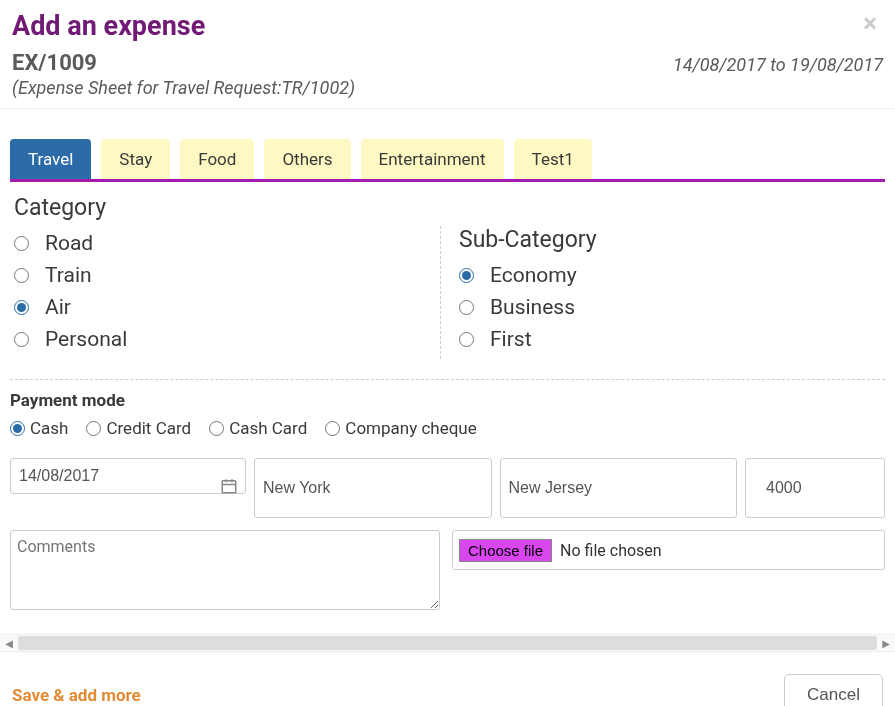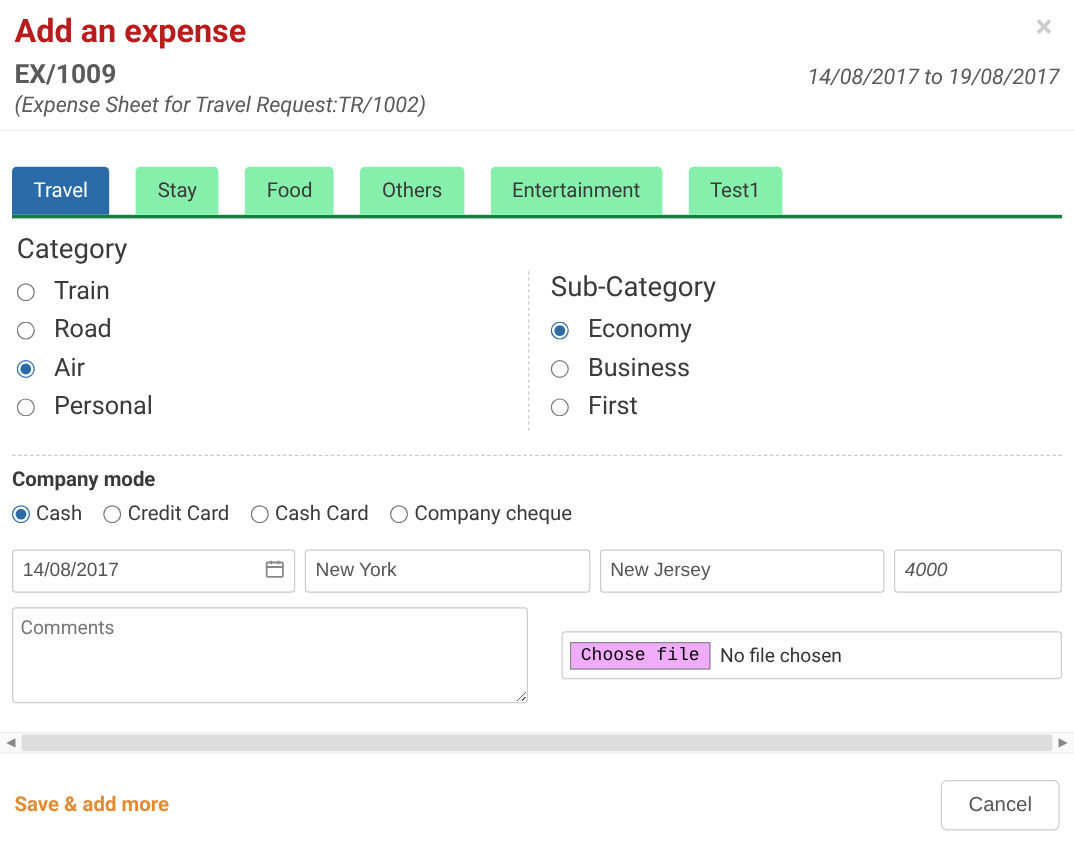--- a/index.html
+++ b/index.html
@@ -9,21 +9,21 @@
       width: 895px;
       height: 706px;
       position: relative;
       color: #333;
     }
     .header {
       padding: 10px 12px 8px 12px;
       position: relative;
     }
     .title {
-      color: #b91c1c;
+      color: #701a75;
       font-size: 27px;
       font-weight: bold;
     }
     .close-btn {
       position: absolute;
       top: 10px;
       right: 18px;
       font-size: 26px;
       color: #ccc;
       cursor: pointer;
@@ -57,26 +57,26 @@
     }
     .divider-top {
       border-bottom: 1px solid #eee;
       margin-bottom: 30px;
     }
     .content {
       padding: 0 10px;
     }
     .tabs {
       display: flex;
-      gap: 22px;
-      border-bottom: 3px solid #15803d;
+      gap: 10px;
+      border-bottom: 3px solid #a21caf;
     }
     .tab {
       padding: 10px 18px;
-      background: #86efac;
+      background: #fef9c3;
       color: #3a3a3a;
       font-size: 17px;
       cursor: pointer;
       border-radius: 4px 4px 0 0;
     }
     .tab.active {
       background: #2a6ba8;
       color: #fff;
     }
     .two-col {
@@ -175,31 +175,29 @@
     .text-field {
       flex: 1;
       padding: 8px;
       border: 1px solid #ccc;
       border-radius: 3px;
       font-size: 16px;
       color: #555;
     }
     .amount-field {
       width: 140px;
-      padding: 8px;
+      padding: 20px;
       border: 1px solid #ccc;
       border-radius: 3px;
       font-size: 16px;
       color: #555;
-      font-style: italic;
     }
     .bottom-row {
       display: flex;
-      gap: 28px;
-      align-items: center;
+      gap: 12px;
     }
     .comments-field {
       width: 430px;
       height: 80px;
       padding: 6px;
       border: 1px solid #ccc;
       border-radius: 3px;
       font-size: 16px;
       color: #999;
       font-family: inherit;
@@ -209,26 +207,25 @@
       flex: 1;
       border: 1px solid #ccc;
       border-radius: 3px;
       padding: 6px;
       height: 40px;
       display: flex;
       align-items: center;
       gap: 8px;
     }
     .choose-file-btn {
-      background: #f0abfc;
+      background: #d946ef;
       border: 1px solid #888;
       padding: 2px 8px;
       font-size: 15px;
       cursor: pointer;
-      font-family: Liberation Mono, monospace;
     }
     .no-file {
       font-size: 16px;
       color: #333;
     }
     .scrollbar-wrap {
       margin-top: 24px;
       height: 18px;
       background: #f9f9f9;
       display: flex;
@@ -309,25 +306,25 @@
     <div class="tab">Others</div>
     <div class="tab">Entertainment</div>
     <div class="tab">Test1</div>
   </div>
 
   <div class="two-col">
     <div class="col">
       <div class="section-label">Category</div>
       <div class="radio-row">
         <input type="radio" name="cat" style="">
+        <label>Road</label>
+      </div>
+      <div class="radio-row">
+        <input type="radio" name="cat" style="">
         <label>Train</label>
-      </div>
-      <div class="radio-row">
-        <input type="radio" name="cat" style="">
-        <label>Road</label>
       </div>
       <div class="radio-row">
         <input type="radio" name="cat" checked="" style="">
         <label>Air</label>
       </div>
       <div class="radio-row">
         <input type="radio" name="cat" style="">
         <label>Personal</label>
       </div>
     </div>
@@ -343,21 +340,21 @@
       </div>
       <div class="radio-row">
         <input type="radio" name="sub" style="">
         <label>First</label>
       </div>
     </div>
   </div>
 
   <div class="dashed-divider"></div>
 
-  <div class="pm-label">Company mode</div>
+  <div class="pm-label">Payment mode</div>
   <div class="pm-options">
     <div class="pm-opt">
       <input type="radio" name="pm" checked="" style="">
       <label>Cash</label>
     </div>
     <div class="pm-opt">
       <input type="radio" name="pm" style="">
       <label>Credit Card</label>
     </div>
     <div class="pm-opt">

